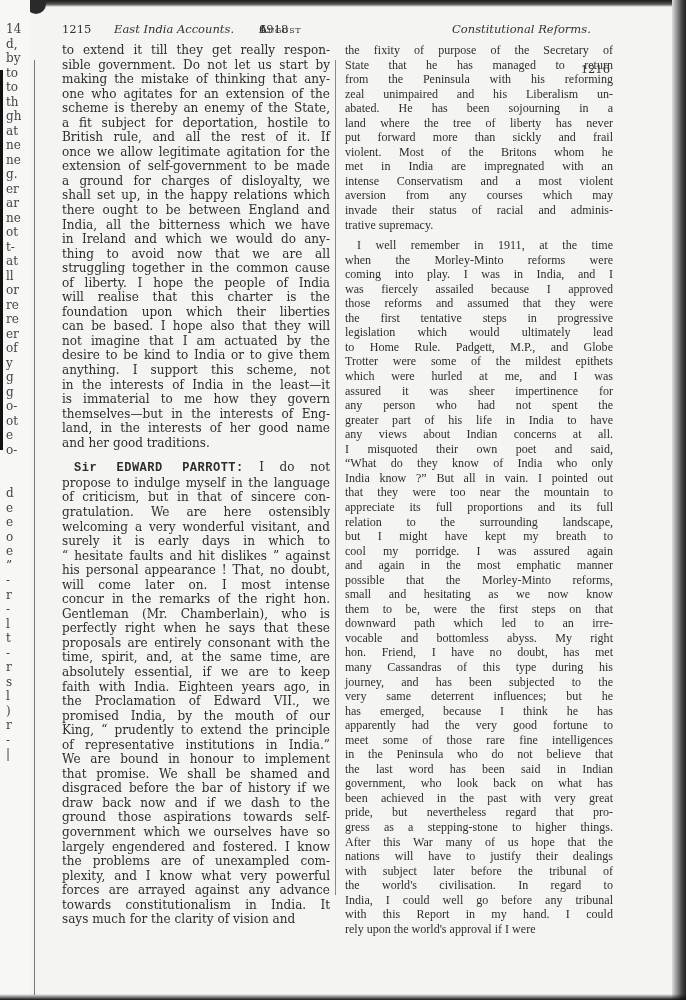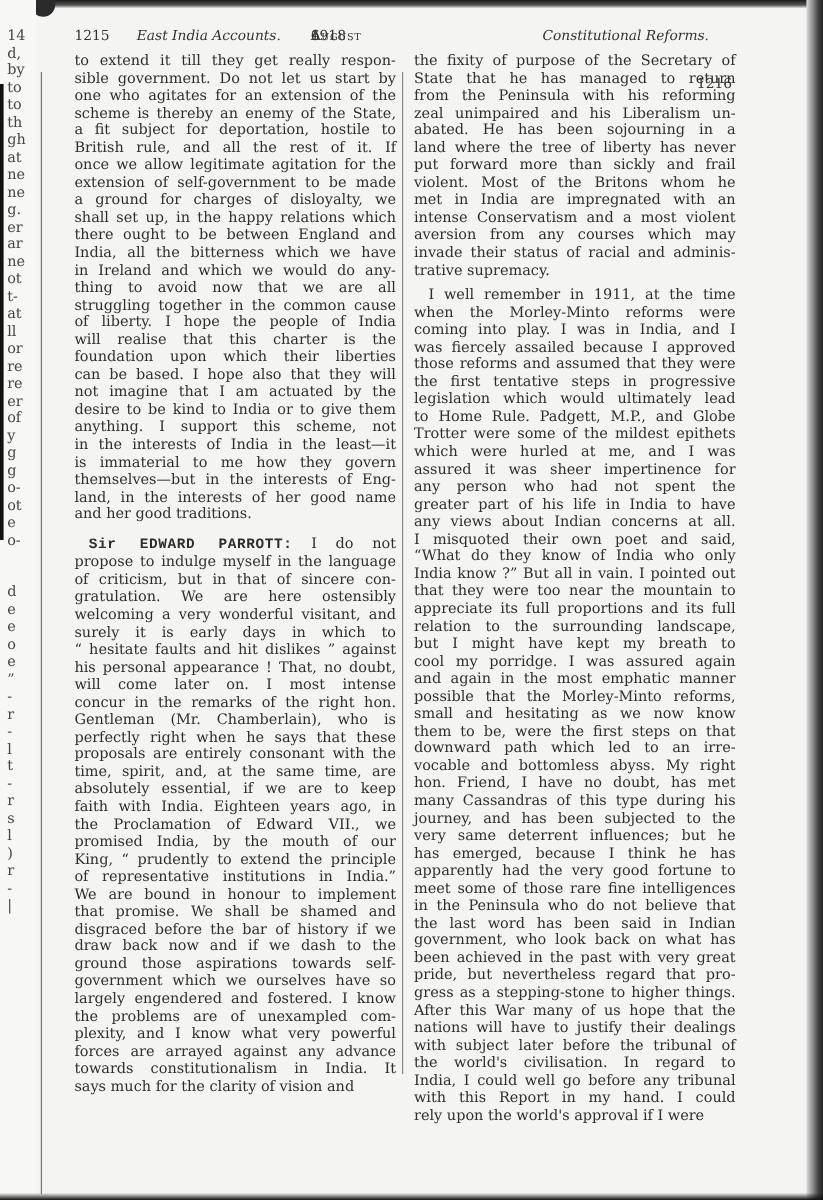--- a/index.html
+++ b/index.html
@@ -51,21 +51,21 @@
   .h-date { left: 197px; }
   .h-date .sc { font-variant: small-caps; letter-spacing: 0.5px; }
   .h-right-title { left: 358px; font-style: italic; margin-left: 32px; }
   .h-right-num { right: 0; margin-top: 40px; }
   .col {
     position: absolute; top: 43px; width: 268px;
     font-size: 12.05px; line-height: 14.55px;
     text-align: justify; color: #2e2e2e;
   }
   .col-left { left: 62px; }
-  .col-right { left: 345px; }
+  .col-right { left: 345px; font-family: Liberation Serif, serif; }
   .col-divider {
     position: absolute; left: 335px; top: 60px; width: 1px; height: 835px; background: #888;
   }
   .line { display: block; white-space: nowrap; text-align-last: justify; text-align: justify; }
   .line.last { text-align-last: left; }
   .para-gap { height: 10px; }
   .speaker {
     font-family: Liberation Mono, monospace; font-weight: bold; font-size: 12px; letter-spacing: 0.5px;
   }
   .indent { padding-left: 12px; }
@@ -141,20 +141,21 @@
       <span>1918</span>
     </span>
   <span class="h-right-title">Constitutional Reforms.</span>
   <span class="h-right-num">1216</span>
 </div>
 
 <div class="col col-left">
   <div id="lp1">
       <span class="line">to extend it till they get really respon-</span>
       <span class="line">sible government.  Do not let us start by</span>
+      <span class="line">making the mistake of thinking that any-</span>
       <span class="line">one who agitates for an extension of the</span>
       <span class="line">scheme is thereby an enemy of the State,</span>
       <span class="line">a fit subject for deportation, hostile to</span>
       <span class="line">British rule, and all the rest of it.  If</span>
       <span class="line">once we allow legitimate agitation for the</span>
       <span class="line">extension of self-government to be made</span>
       <span class="line">a ground for charges of disloyalty, we</span>
       <span class="line">shall set up, in the happy relations which</span>
       <span class="line">there ought to be between England and</span>
       <span class="line">India, all the bitterness which we have</span>

